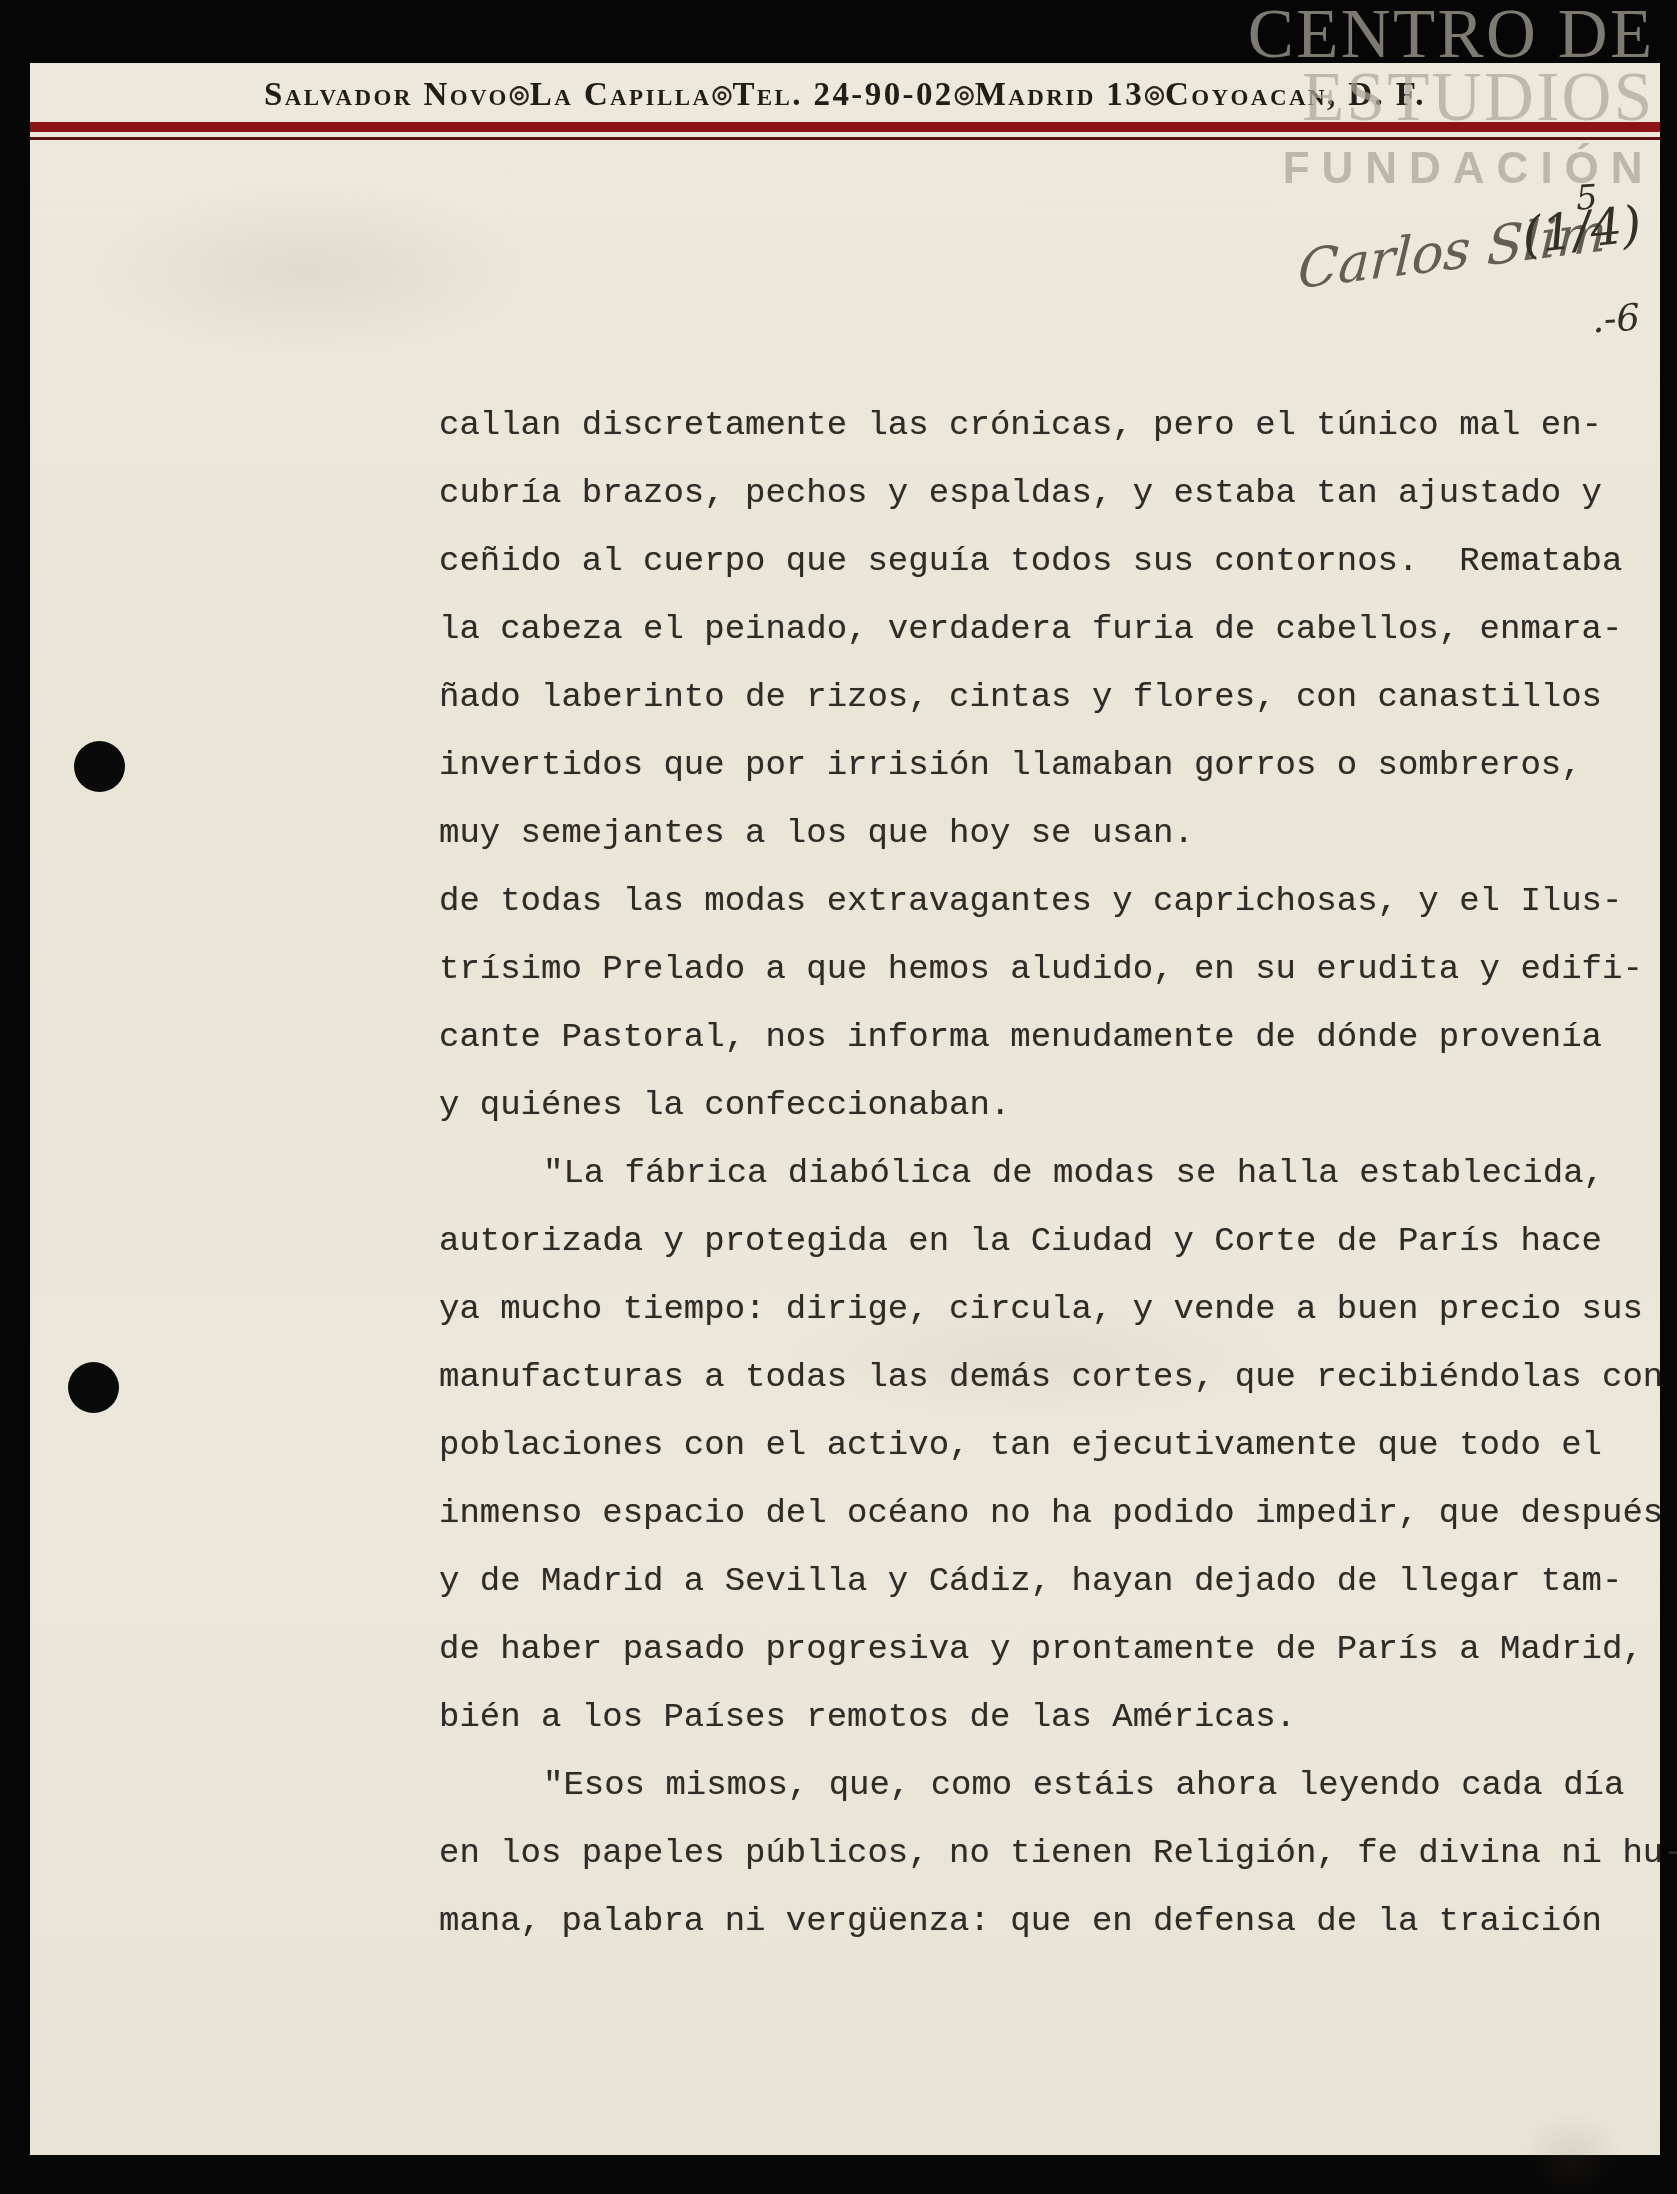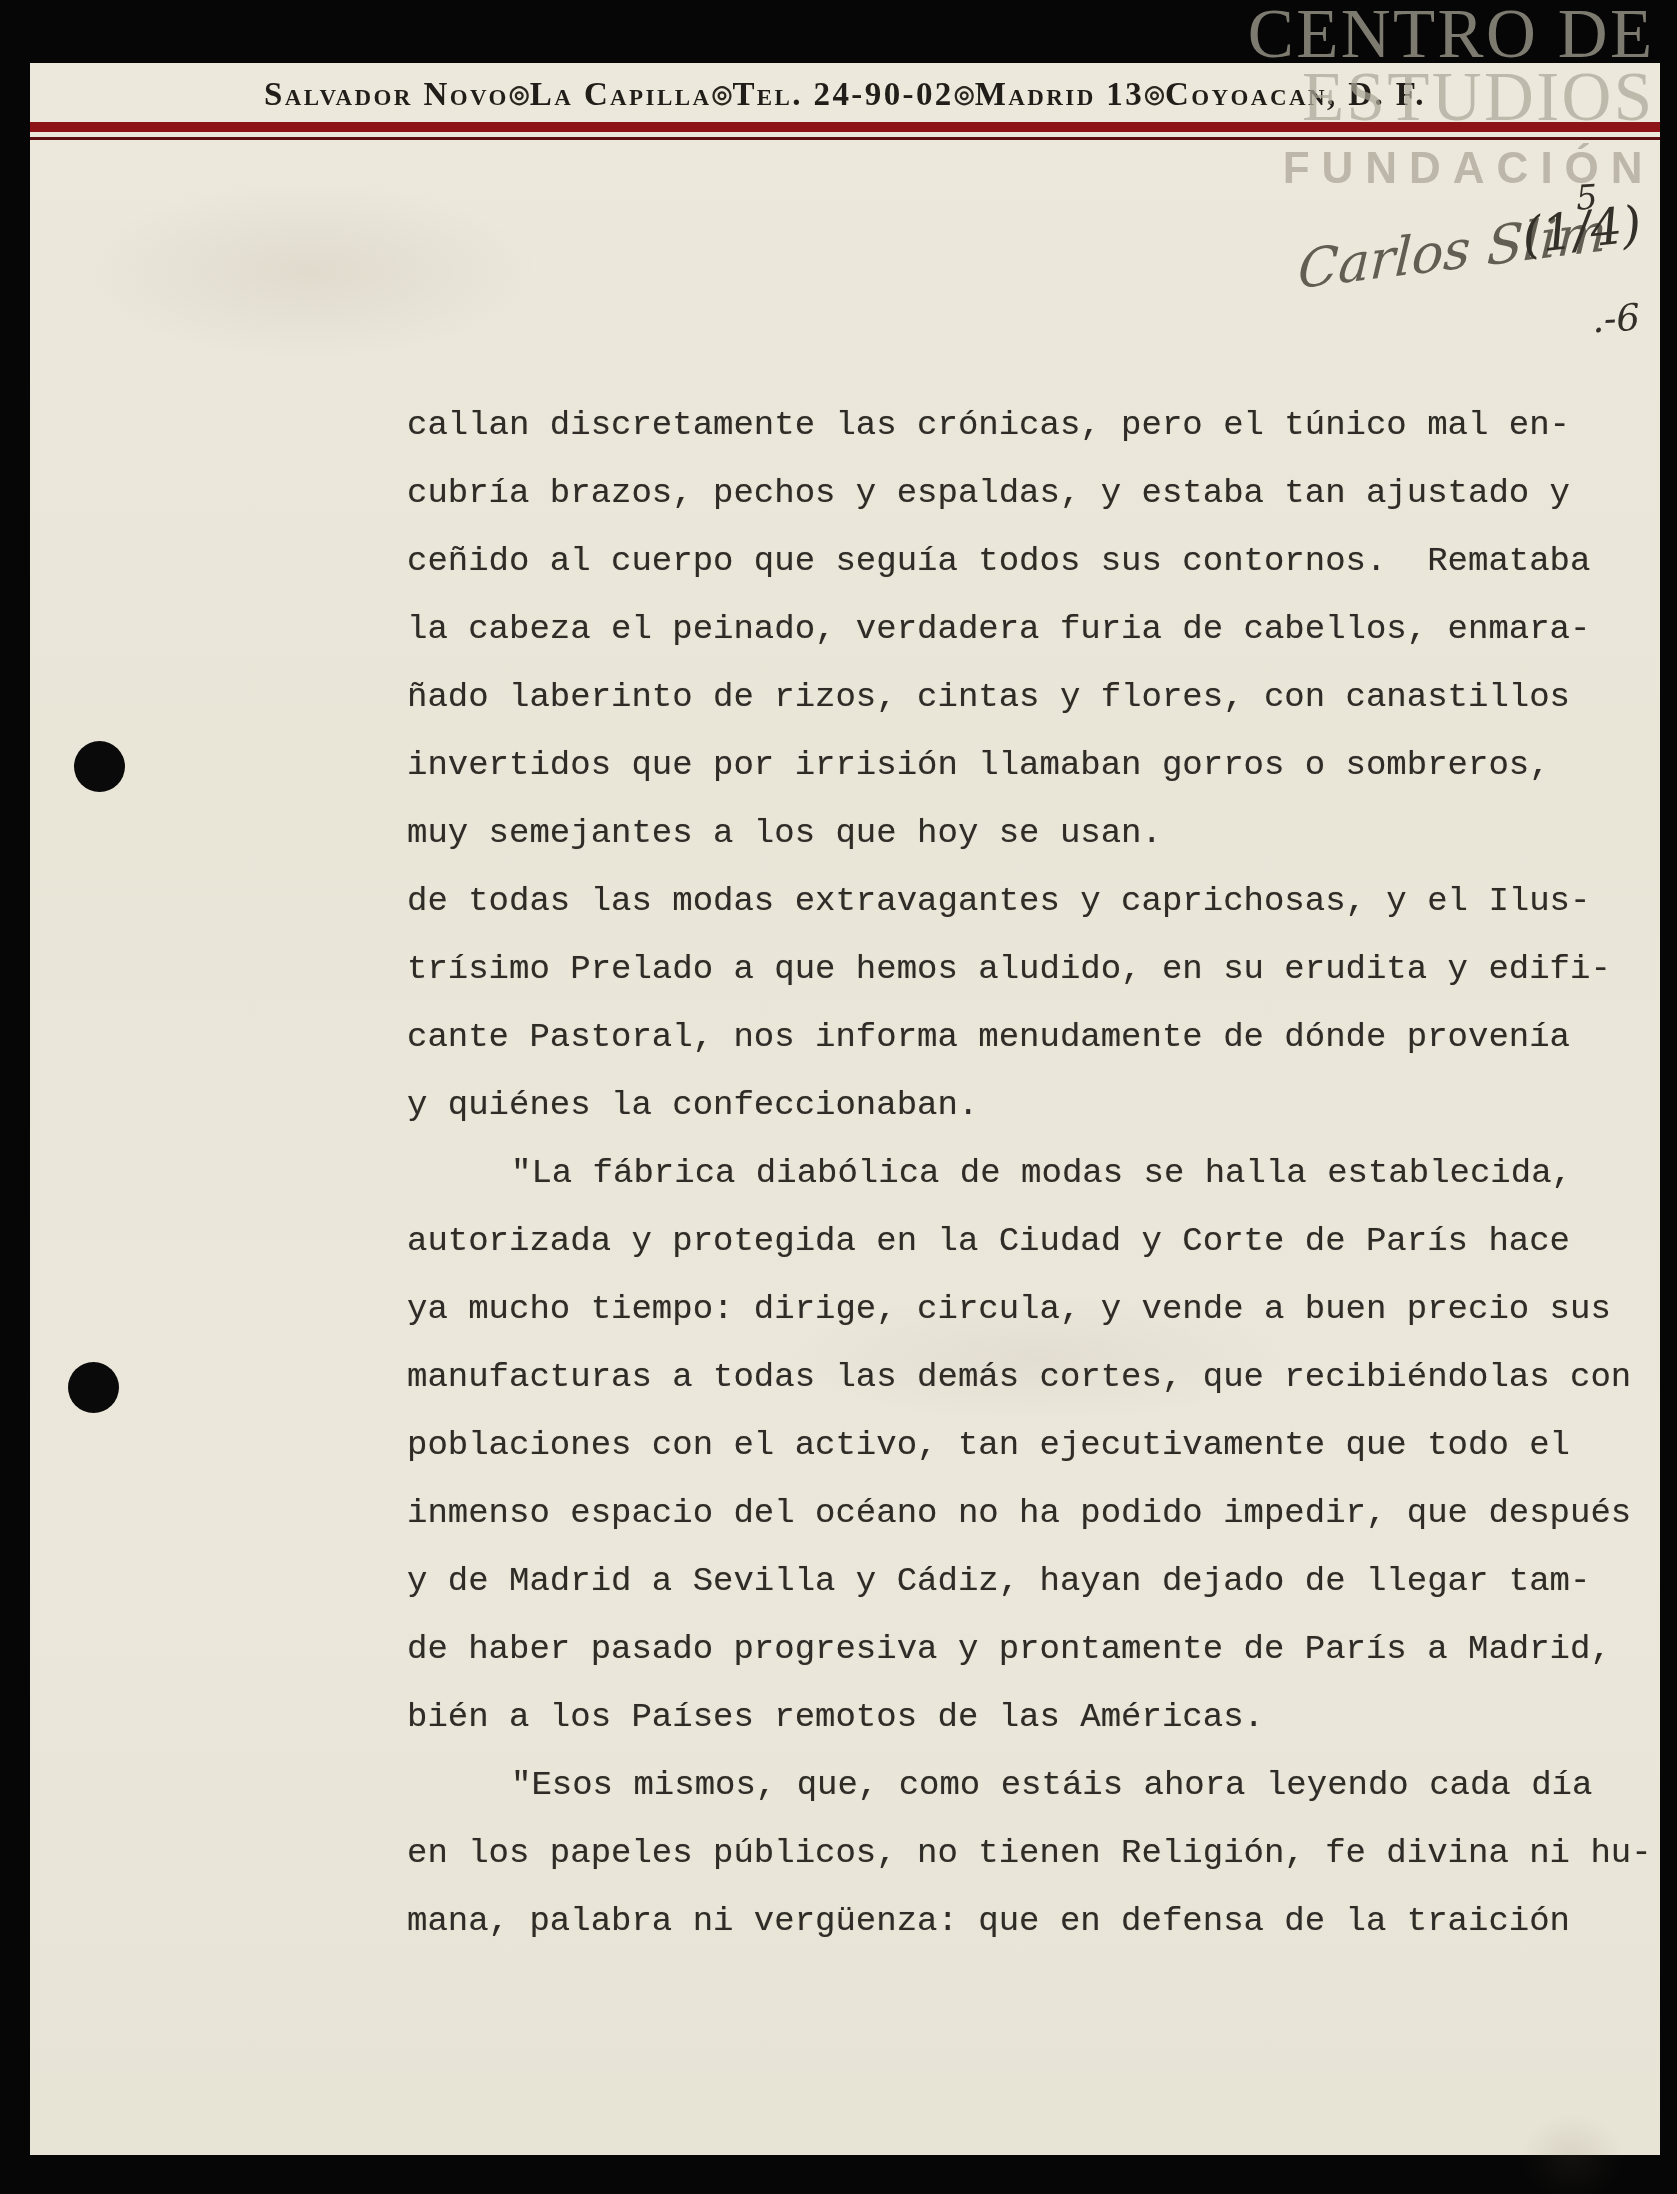--- a/index.html
+++ b/index.html
@@ -86,21 +86,21 @@
   .hand-6{left:1592px;top:297px;font-size:37px;transform:rotate(-3deg);}
   
   .body-text{
     position:absolute;left:377px;top:328px;width:1271px;
     font-family:"Liberation Mono",monospace;
     font-size:34px;
     line-height:68px;
     color:#2f2c27;
     text-shadow:0 0 0.8px rgba(47,44,39,0.35);
   }
-  .line{white-space:pre;}
+  .line{white-space:pre;margin-left:32px;}
   .line.indent{padding-left:104px;}
   
   .hole{
     position:absolute;width:51px;height:51px;border-radius:50%;
     background:radial-gradient(circle,#0a0a0a 0%,#0a0a0a 72%,rgba(10,10,10,0.25) 100%);
   }
   .hole-1{left:44px;top:678px;}
   .hole-2{left:38px;top:1299px;}
   
   .stain{position:absolute;pointer-events:none;border-radius:50%;}

